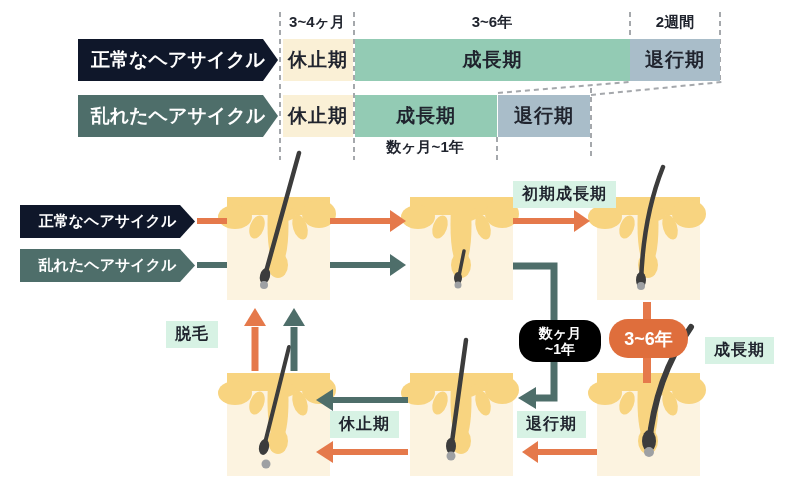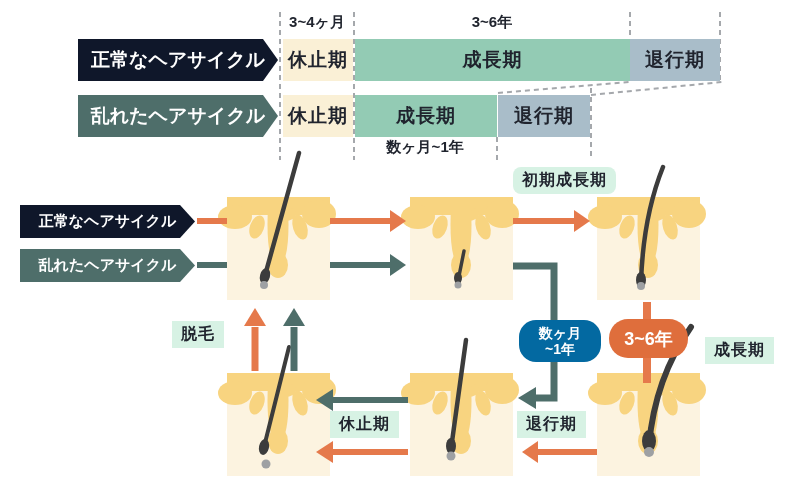--- a/index.html
+++ b/index.html
@@ -18,21 +18,21 @@
         color:#fff;font-weight:bold;
         clip-path:polygon(0 0,calc(100% - 15px) 0,100% 50%,calc(100% - 15px) 100%,0 100%);}
   .pent.orange{background:#0f172a;}
   .pent.teal{background:#4E6E6A;text-align:right;}
   .mint{position:absolute;background:#D7F2E4;color:#20242E;font-weight:bold;font-size:16px;
         padding:3px 9px;letter-spacing:1px;white-space:nowrap;}
   .follicle{position:absolute;width:103px;height:103px;background:#FCF3E0;}
   .follicle svg{position:absolute;left:0;top:-60px;width:103px;height:163px;overflow:visible;}
   .badge{position:absolute;display:flex;flex-direction:column;align-items:center;justify-content:center;
          color:#fff;font-weight:bold;text-align:center;}
-  .badge.tealpill{background:#0369a1;border-radius:17px;font-size:14px;line-height:1.15;}
+  .badge.tealpill{background:#000000;border-radius:17px;font-size:14px;line-height:1.15;}
   .badge.orangepill{background:#DF6E3C;border-radius:19px;font-size:18px;}
   svg.overlay{position:absolute;left:0;top:0;pointer-events:none;}
 </style>
 </head>
 <body>
 
 <div id="stage">
 
   <svg width="0" height="0" style="position:absolute">
     <defs>
@@ -57,20 +57,21 @@
       <line x1="591" y1="88" x2="591" y2="160"></line>
       <line x1="630" y1="12" x2="630" y2="84"></line>
       <line x1="720" y1="12" x2="720" y2="84"></line>
       <line x1="498" y1="93" x2="630" y2="82"></line>
       <line x1="591" y1="95" x2="722" y2="82"></line>
     </g>
   </svg>
 
   <div class="tlabel" style="left:280px;top:13px;width:74px;">3~4ヶ月</div>
   <div class="tlabel" style="left:354px;top:13px;width:276px;">3~6年</div>
+  <div class="tlabel" style="left:630px;top:13px;width:90px;">2週間</div>
 
   <div class="pent orange" style="left:78px;top:39px;width:200px;height:42px;font-size:19px;">正常なヘアサイクル</div>
   <div class="pent teal" style="left:78px;top:95px;width:200px;height:42px;font-size:19px;">乱れたヘアサイクル</div>
 
   <div class="box cream" style="left:283px;top:39px;width:70px;height:42px;">休止期</div>
   <div class="box green" style="left:355px;top:39px;width:275px;height:42px;">成長期</div>
   <div class="box grayblue" style="left:630px;top:39px;width:90px;height:42px;">退行期</div>
 
   <div class="box cream" style="left:283px;top:95px;width:70px;height:42px;">休止期</div>
   <div class="box green" style="left:355px;top:95px;width:142px;height:42px;">成長期</div>
@@ -179,19 +180,19 @@
       <polygon points="294,308 283,326 305,326" stroke="none"></polygon>
     </g>
   </svg>
 
   <div class="badge tealpill" style="left:519px;top:320px;width:82px;height:42px;">
     <span>数ヶ月</span>
     <span>~1年</span>
   </div>
   <div class="badge orangepill" style="left:609px;top:319px;width:79px;height:39px;">3~6年</div>
 
-  <div class="mint" style="left:513px;top:167px;border-radius:8px;">初期成長期</div>
+  <div class="mint" style="left:513px;top:181px;">初期成長期</div>
   <div class="mint" style="left:705px;top:337px;">成長期</div>
   <div class="mint" style="left:517px;top:411px;">退行期</div>
   <div class="mint" style="left:330px;top:411px;">休止期</div>
-  <div class="mint" style="left:172px;top:321px;">脱毛</div>
+  <div class="mint" style="left:166px;top:321px;">脱毛</div>
 
 </div>
 
 </body></html>

